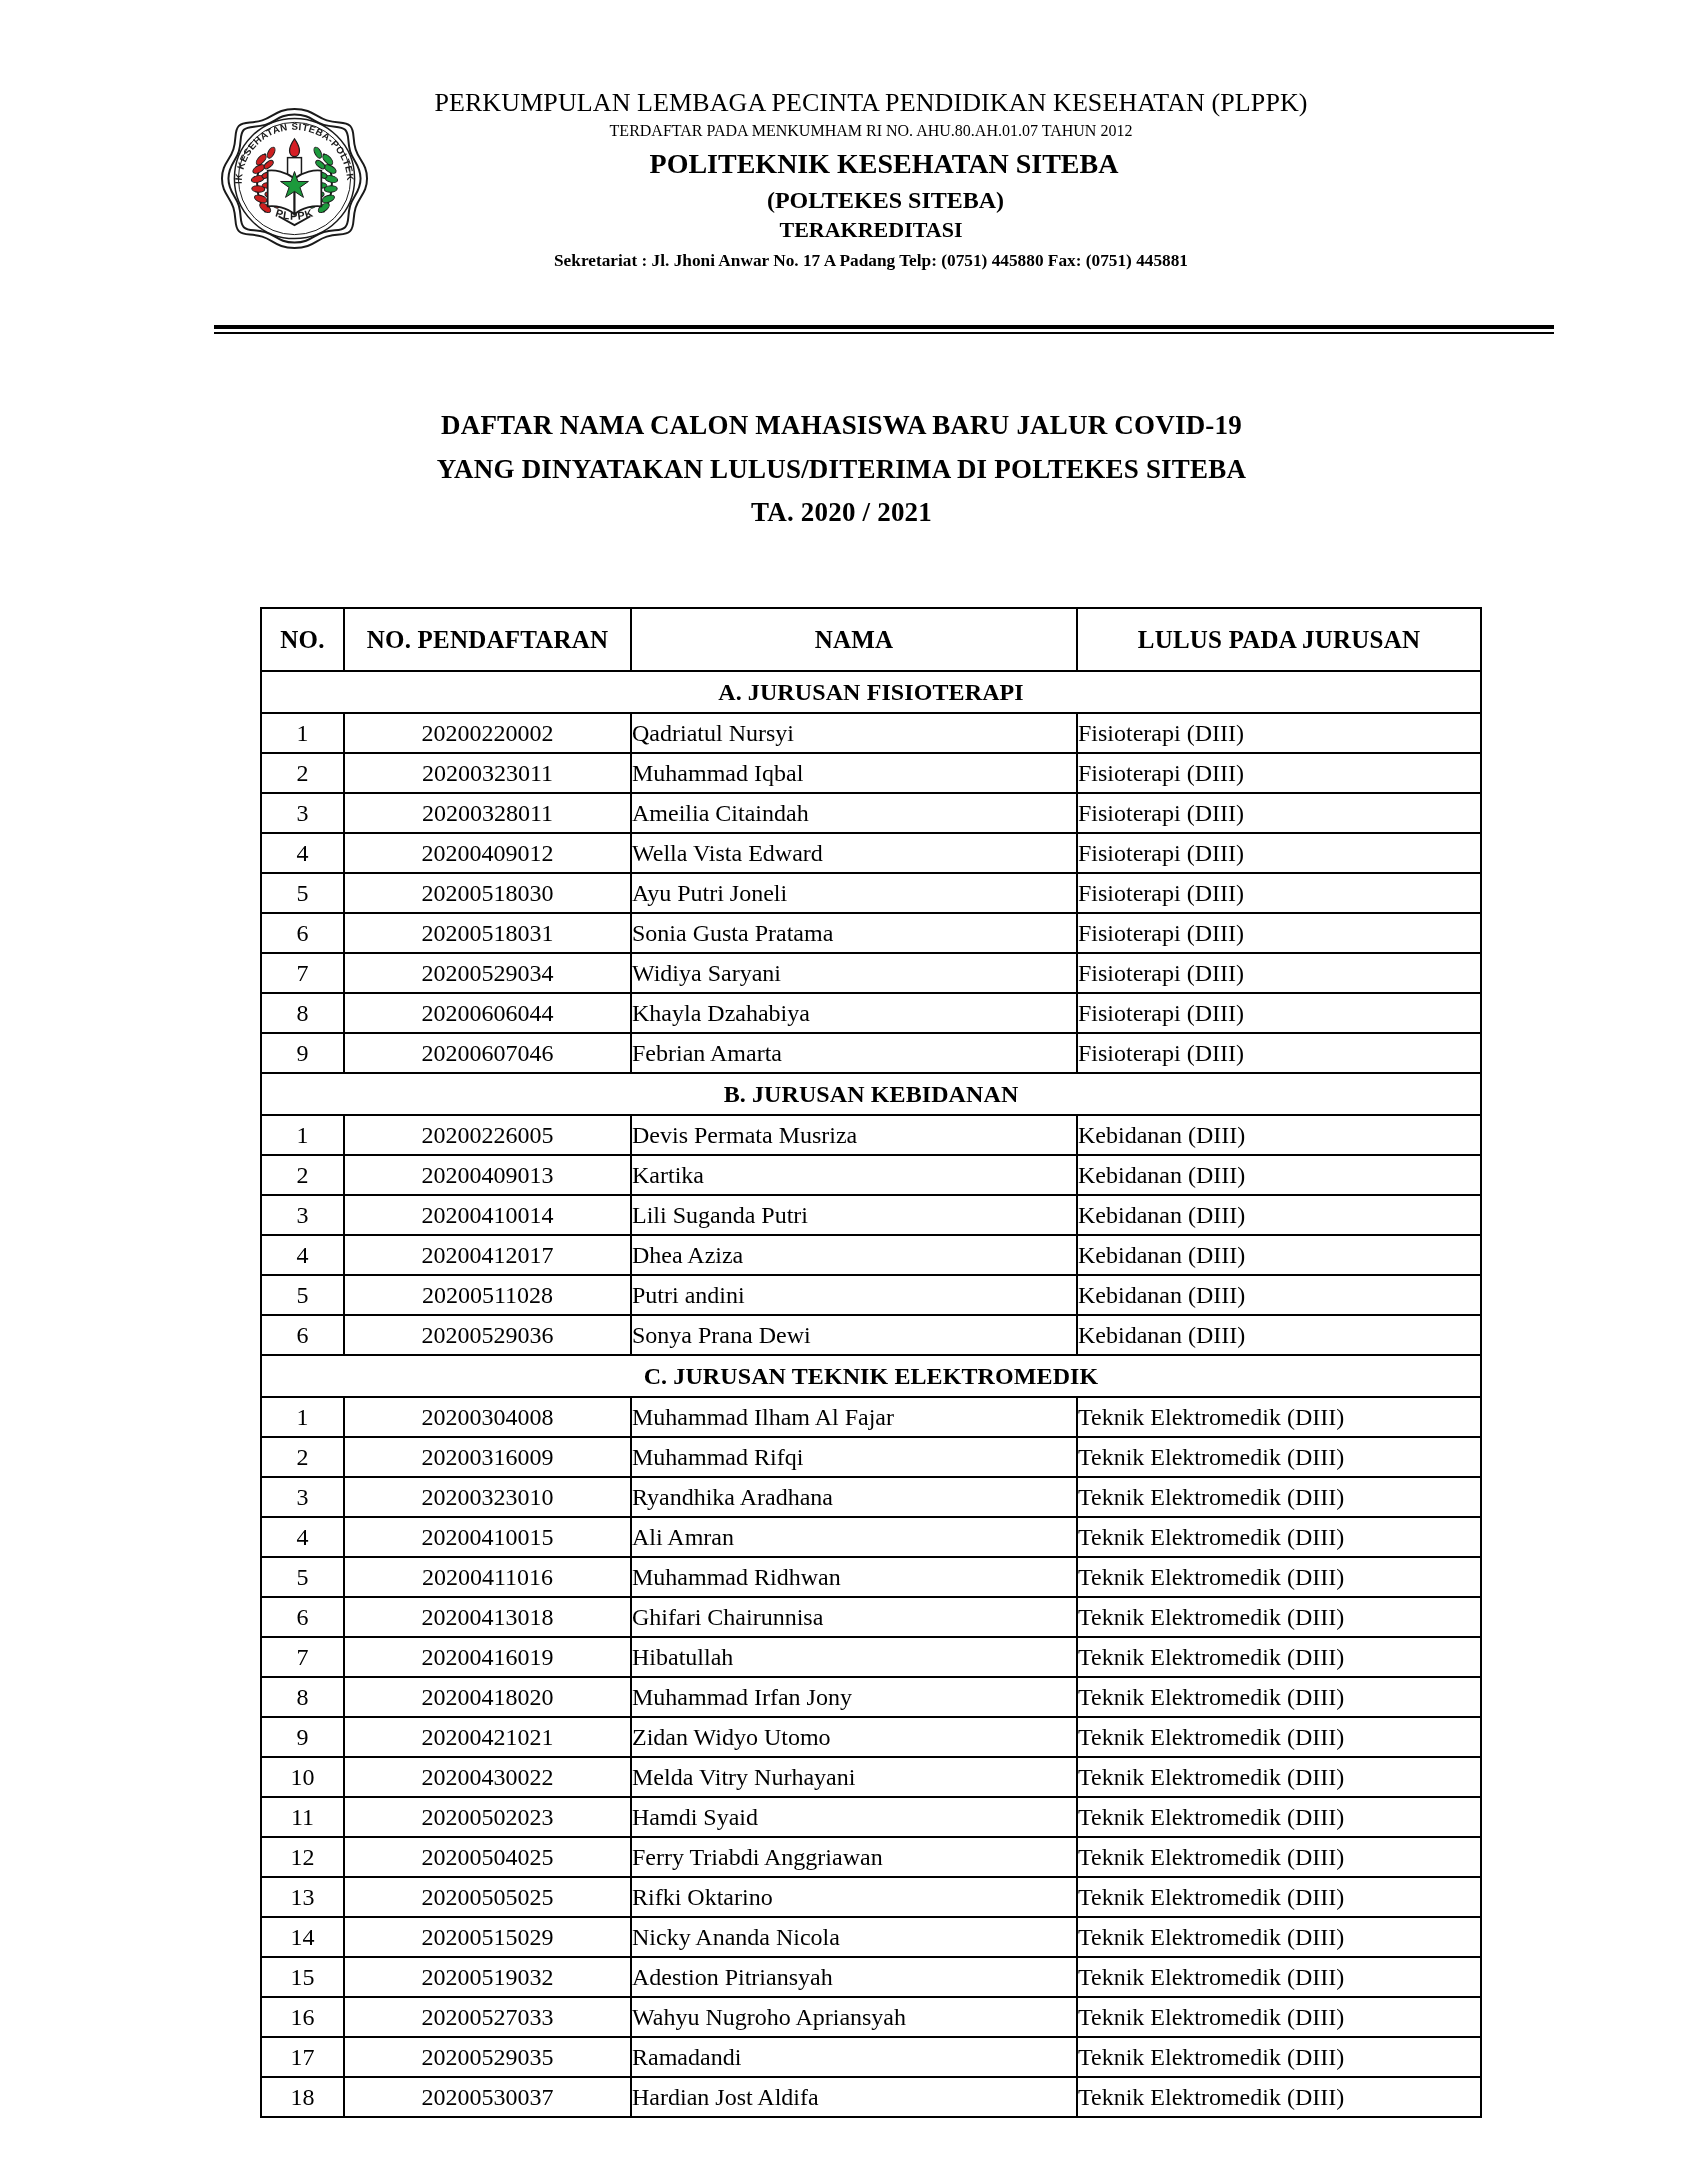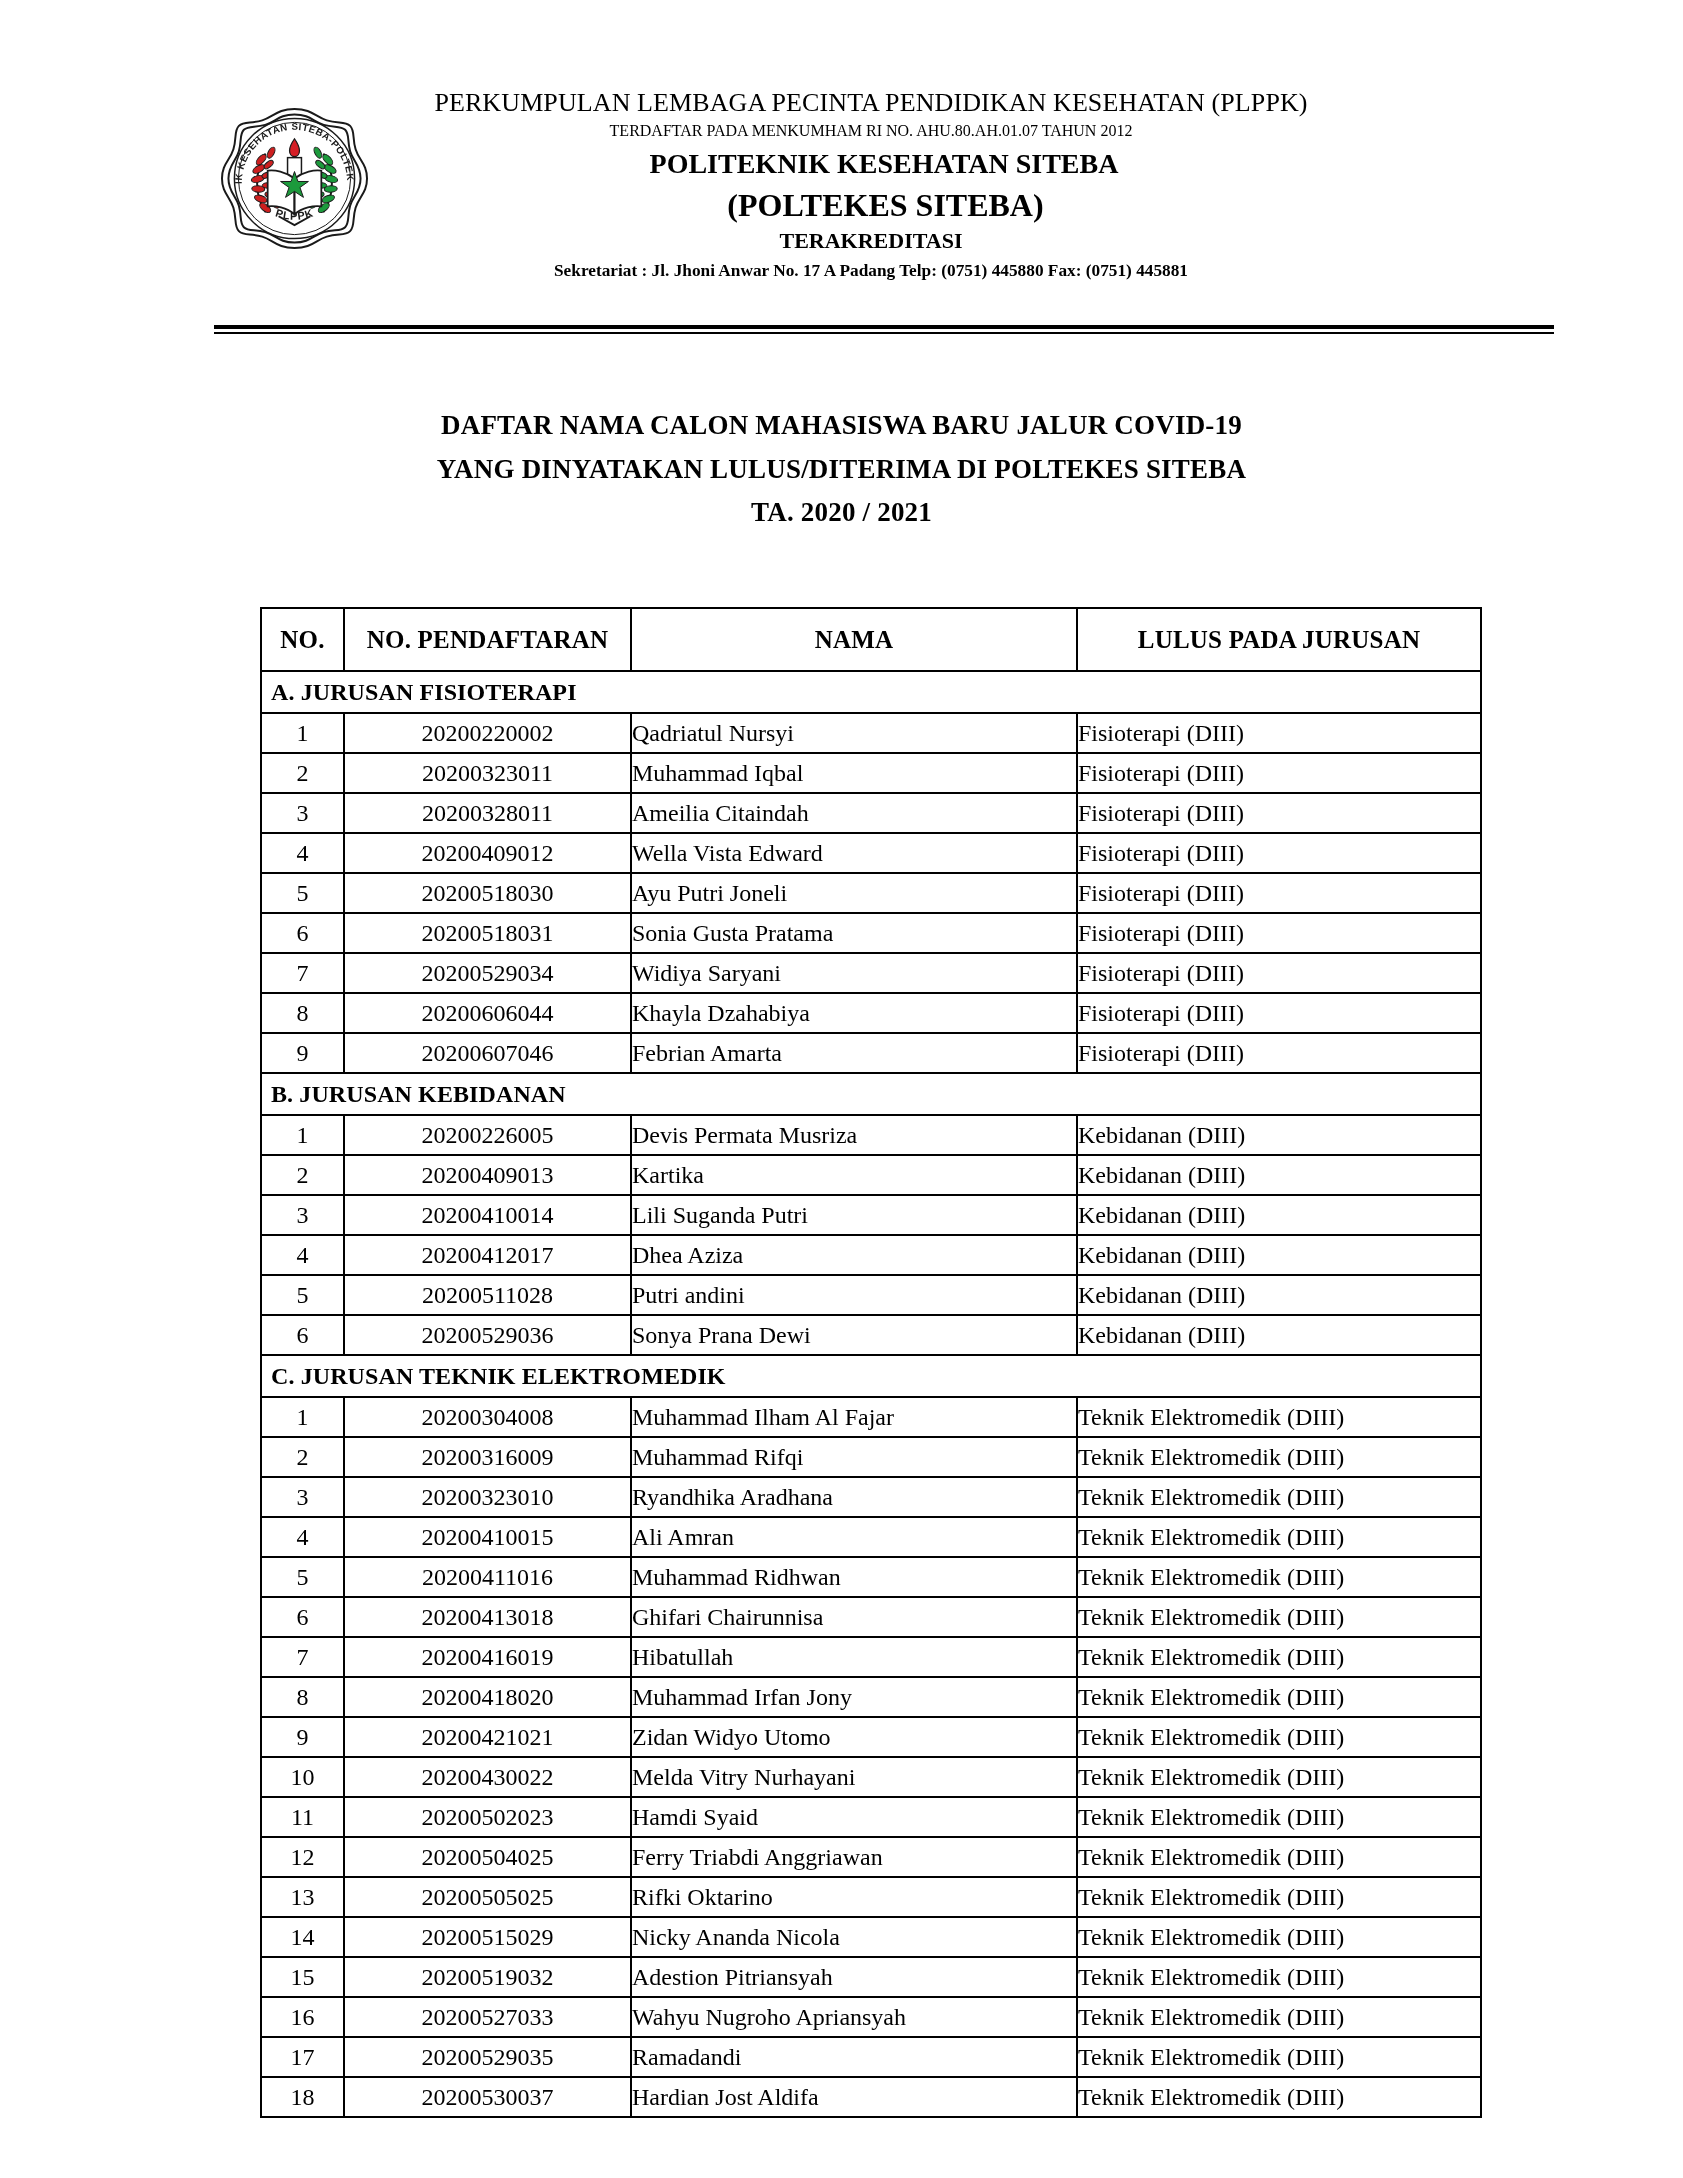--- a/index.html
+++ b/index.html
@@ -57,21 +57,21 @@
     margin-top: 2px;
   }
   .lh-line3 {
     font-size: 28px;
     font-weight: bold;
     line-height: 1.3;
     padding-left: 85px;
     margin-top: 4px;
   }
   .lh-line4 {
-    font-size: 32px;
+    font-size: 24px;
     font-weight: bold;
     line-height: 1.3;
     padding-left: 88px;
     margin-top: 3px;
   }
   .lh-line5 {
     font-size: 22px;
     font-weight: bold;
     line-height: 1.3;
     padding-left: 59px;
@@ -148,23 +148,22 @@
     font-weight: bold;
     text-align: center;
     height: 61px;
     letter-spacing: 0.2px;
   }
 
   tr.section td {
     font-size: 24px;
     font-weight: bold;
     height: 40px;
-    padding-left: 9px;
     letter-spacing: 0.1px;
-    text-align: left;
+    text-align: center;
   }
 
   tr.entry td {
     font-size: 24px;
     height: 38px;
   }
   td.cell-no    { text-align: center; }
   td.cell-reg   { text-align: center; }
   td.cell-name  { text-align: left; padding-left: 9px; }
   td.cell-major { text-align: left; padding-left: 9px; }

